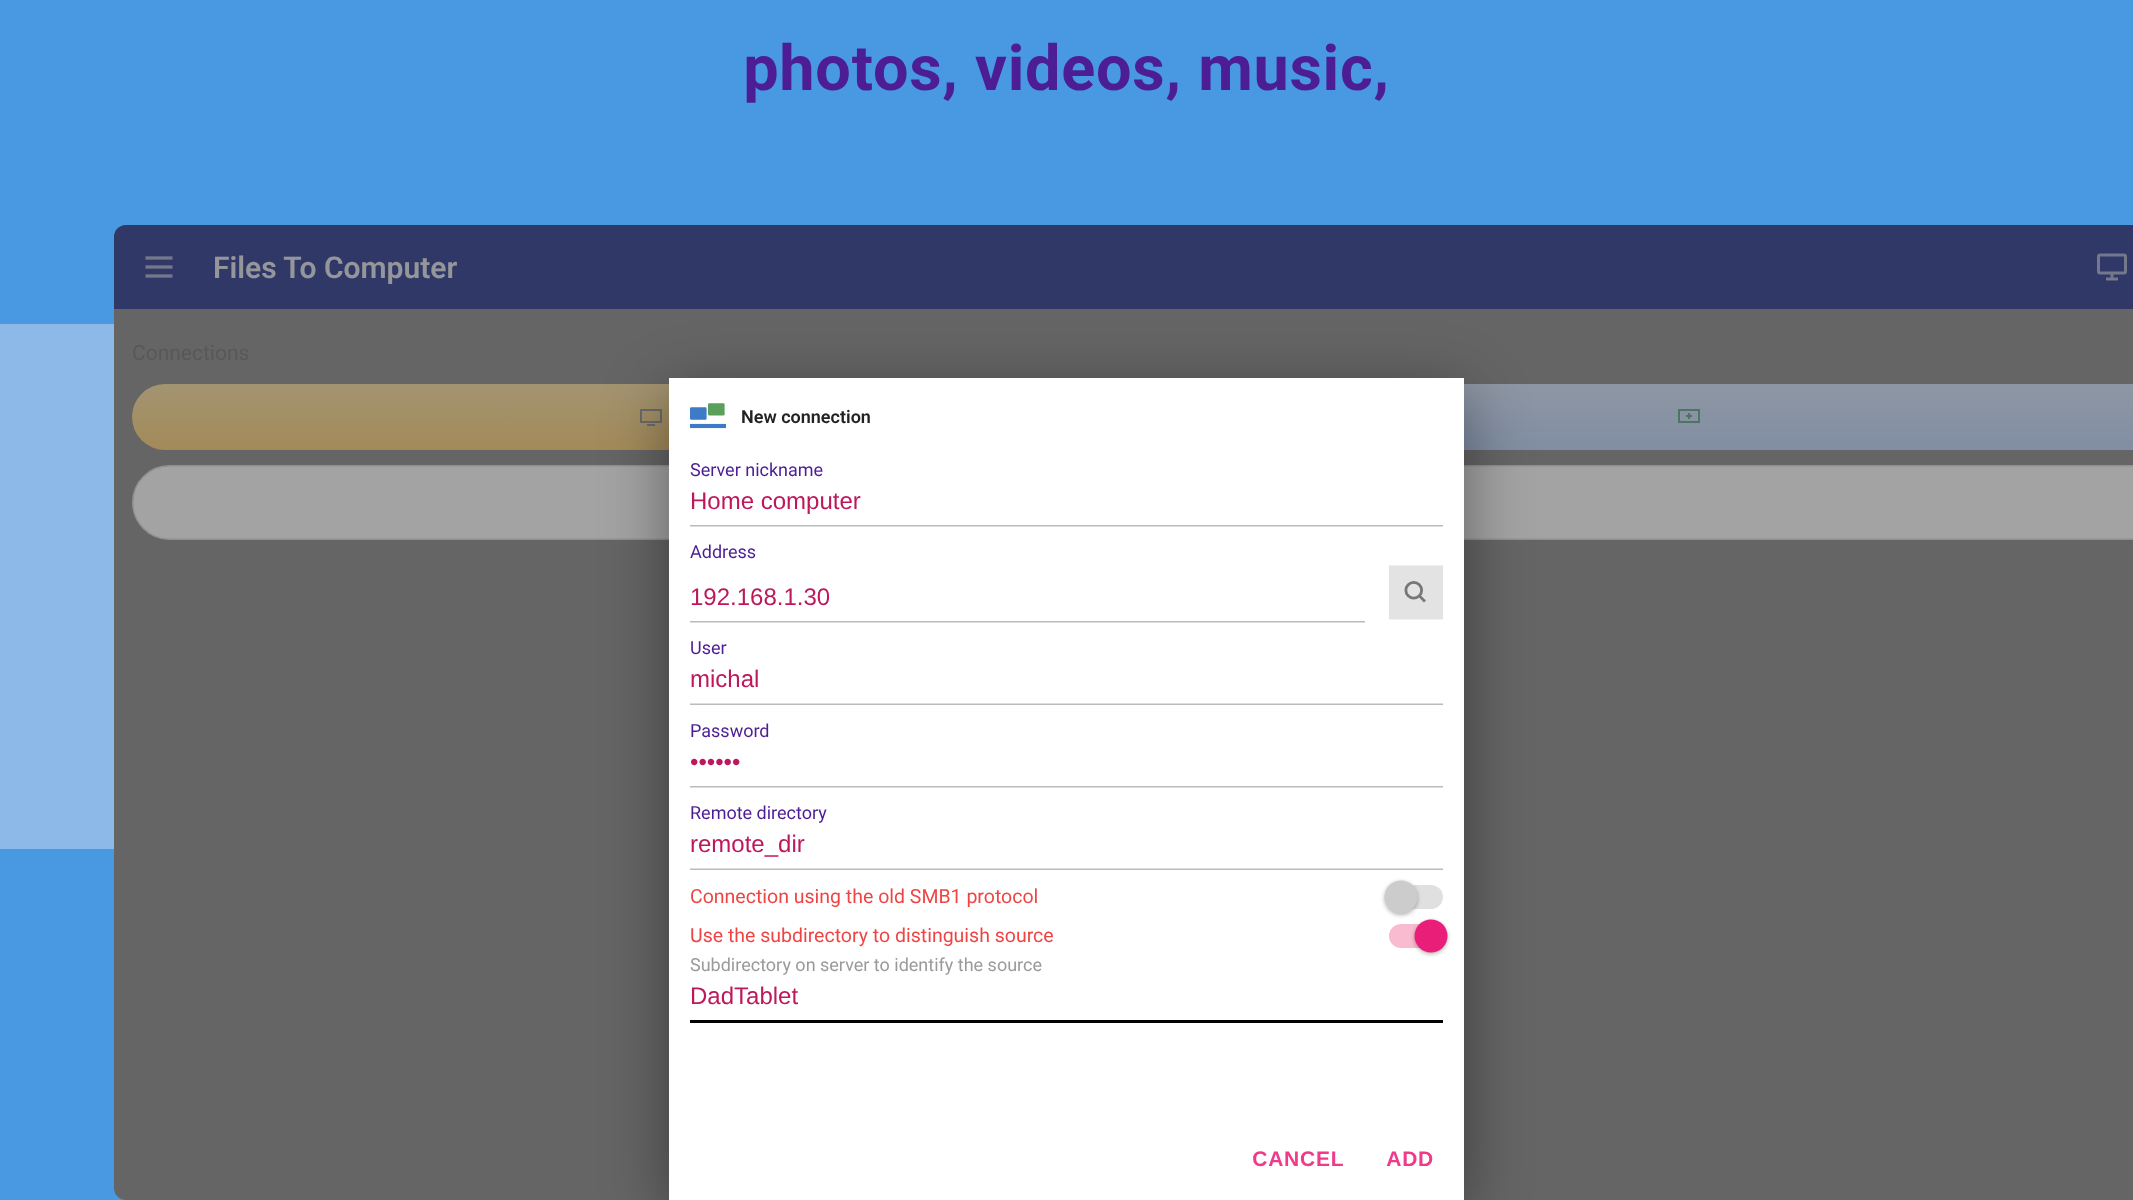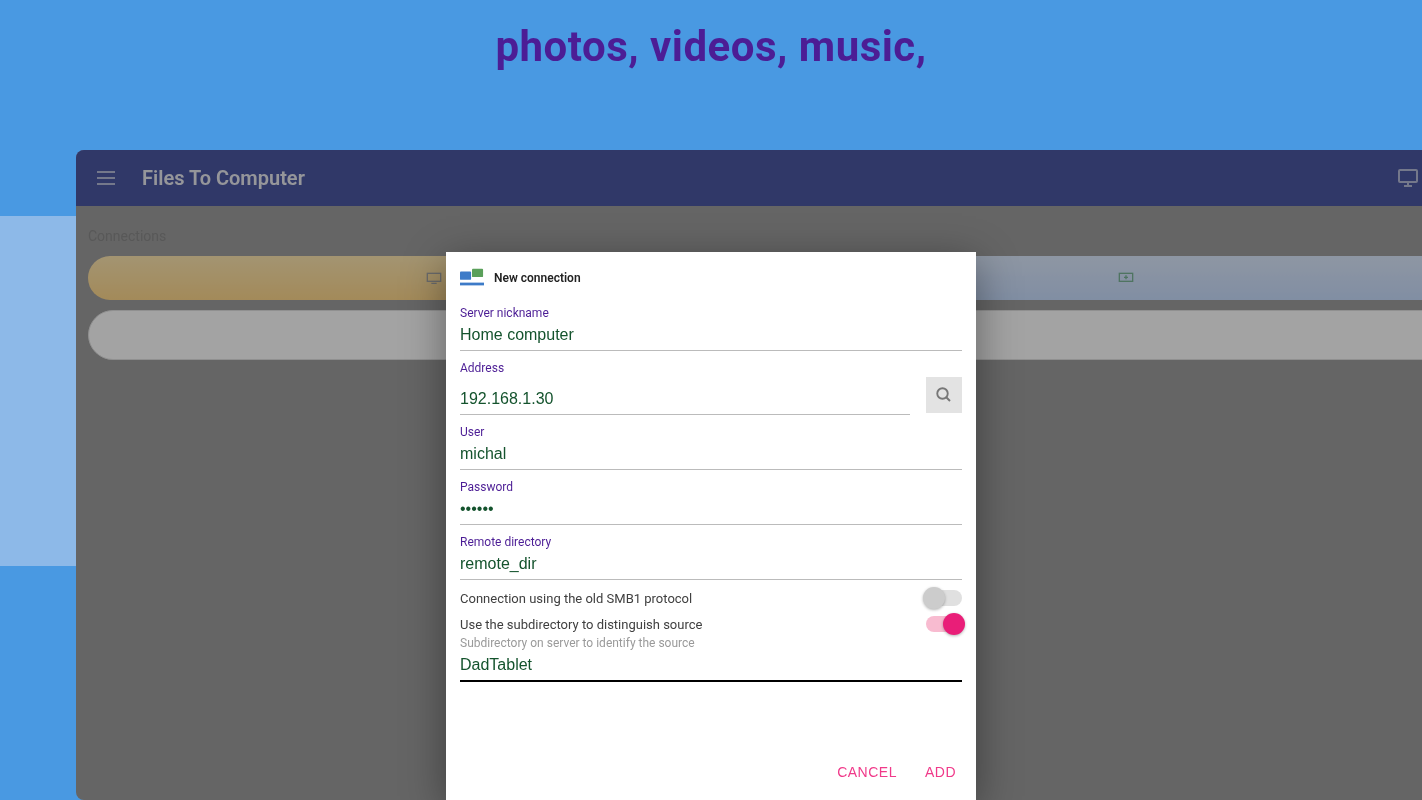--- a/index.html
+++ b/index.html
@@ -167,21 +167,21 @@
     font-size: 12px;
     color: #4c1d95;
     margin-top: 8px;
     margin-bottom: 2px;
   }
   .field-input {
     width: 100%;
     border: none;
     border-bottom: 1px solid #bbb;
     font-size: 16px;
-    color: #14532d;
+    color: #be185d;
     padding: 4px 0 6px 0;
     background: transparent;
     outline: none;
   }
   .field-input.active {
     border-bottom: 2px solid #000000;
   }
   .addr-row {
     display: flex;
     align-items: flex-end;
@@ -202,21 +202,21 @@
     margin-bottom: 2px;
   }
   .toggle-row {
     display: flex;
     align-items: center;
     justify-content: space-between;
     margin-top: 10px;
   }
   .toggle-label {
     font-size: 13px;
-    color: #404040;
+    color: #ef4444;
   }
   .toggle {
     width: 36px;
     height: 16px;
     border-radius: 8px;
     position: relative;
   }
   .toggle.off { background: #e0e0e0; }
   .toggle.on { background: #f8bbd0; }
   .toggle .knob {
@@ -239,21 +239,21 @@
     display: flex;
     justify-content: flex-end;
     gap: 28px;
     padding: 18px 6px 20px 0;
   }
   .dialog-actions button {
     background: none;
     border: none;
     color: #f03a8a;
     font-size: 14px;
-    font-weight: 400;
+    font-weight: 700;
     letter-spacing: 0.5px;
     cursor: pointer;
   }
 </style>
 </head>
 <body>
 
 <div class="hero-text">photos, videos, music,</div>
 <div class="light-strip"></div>
 

